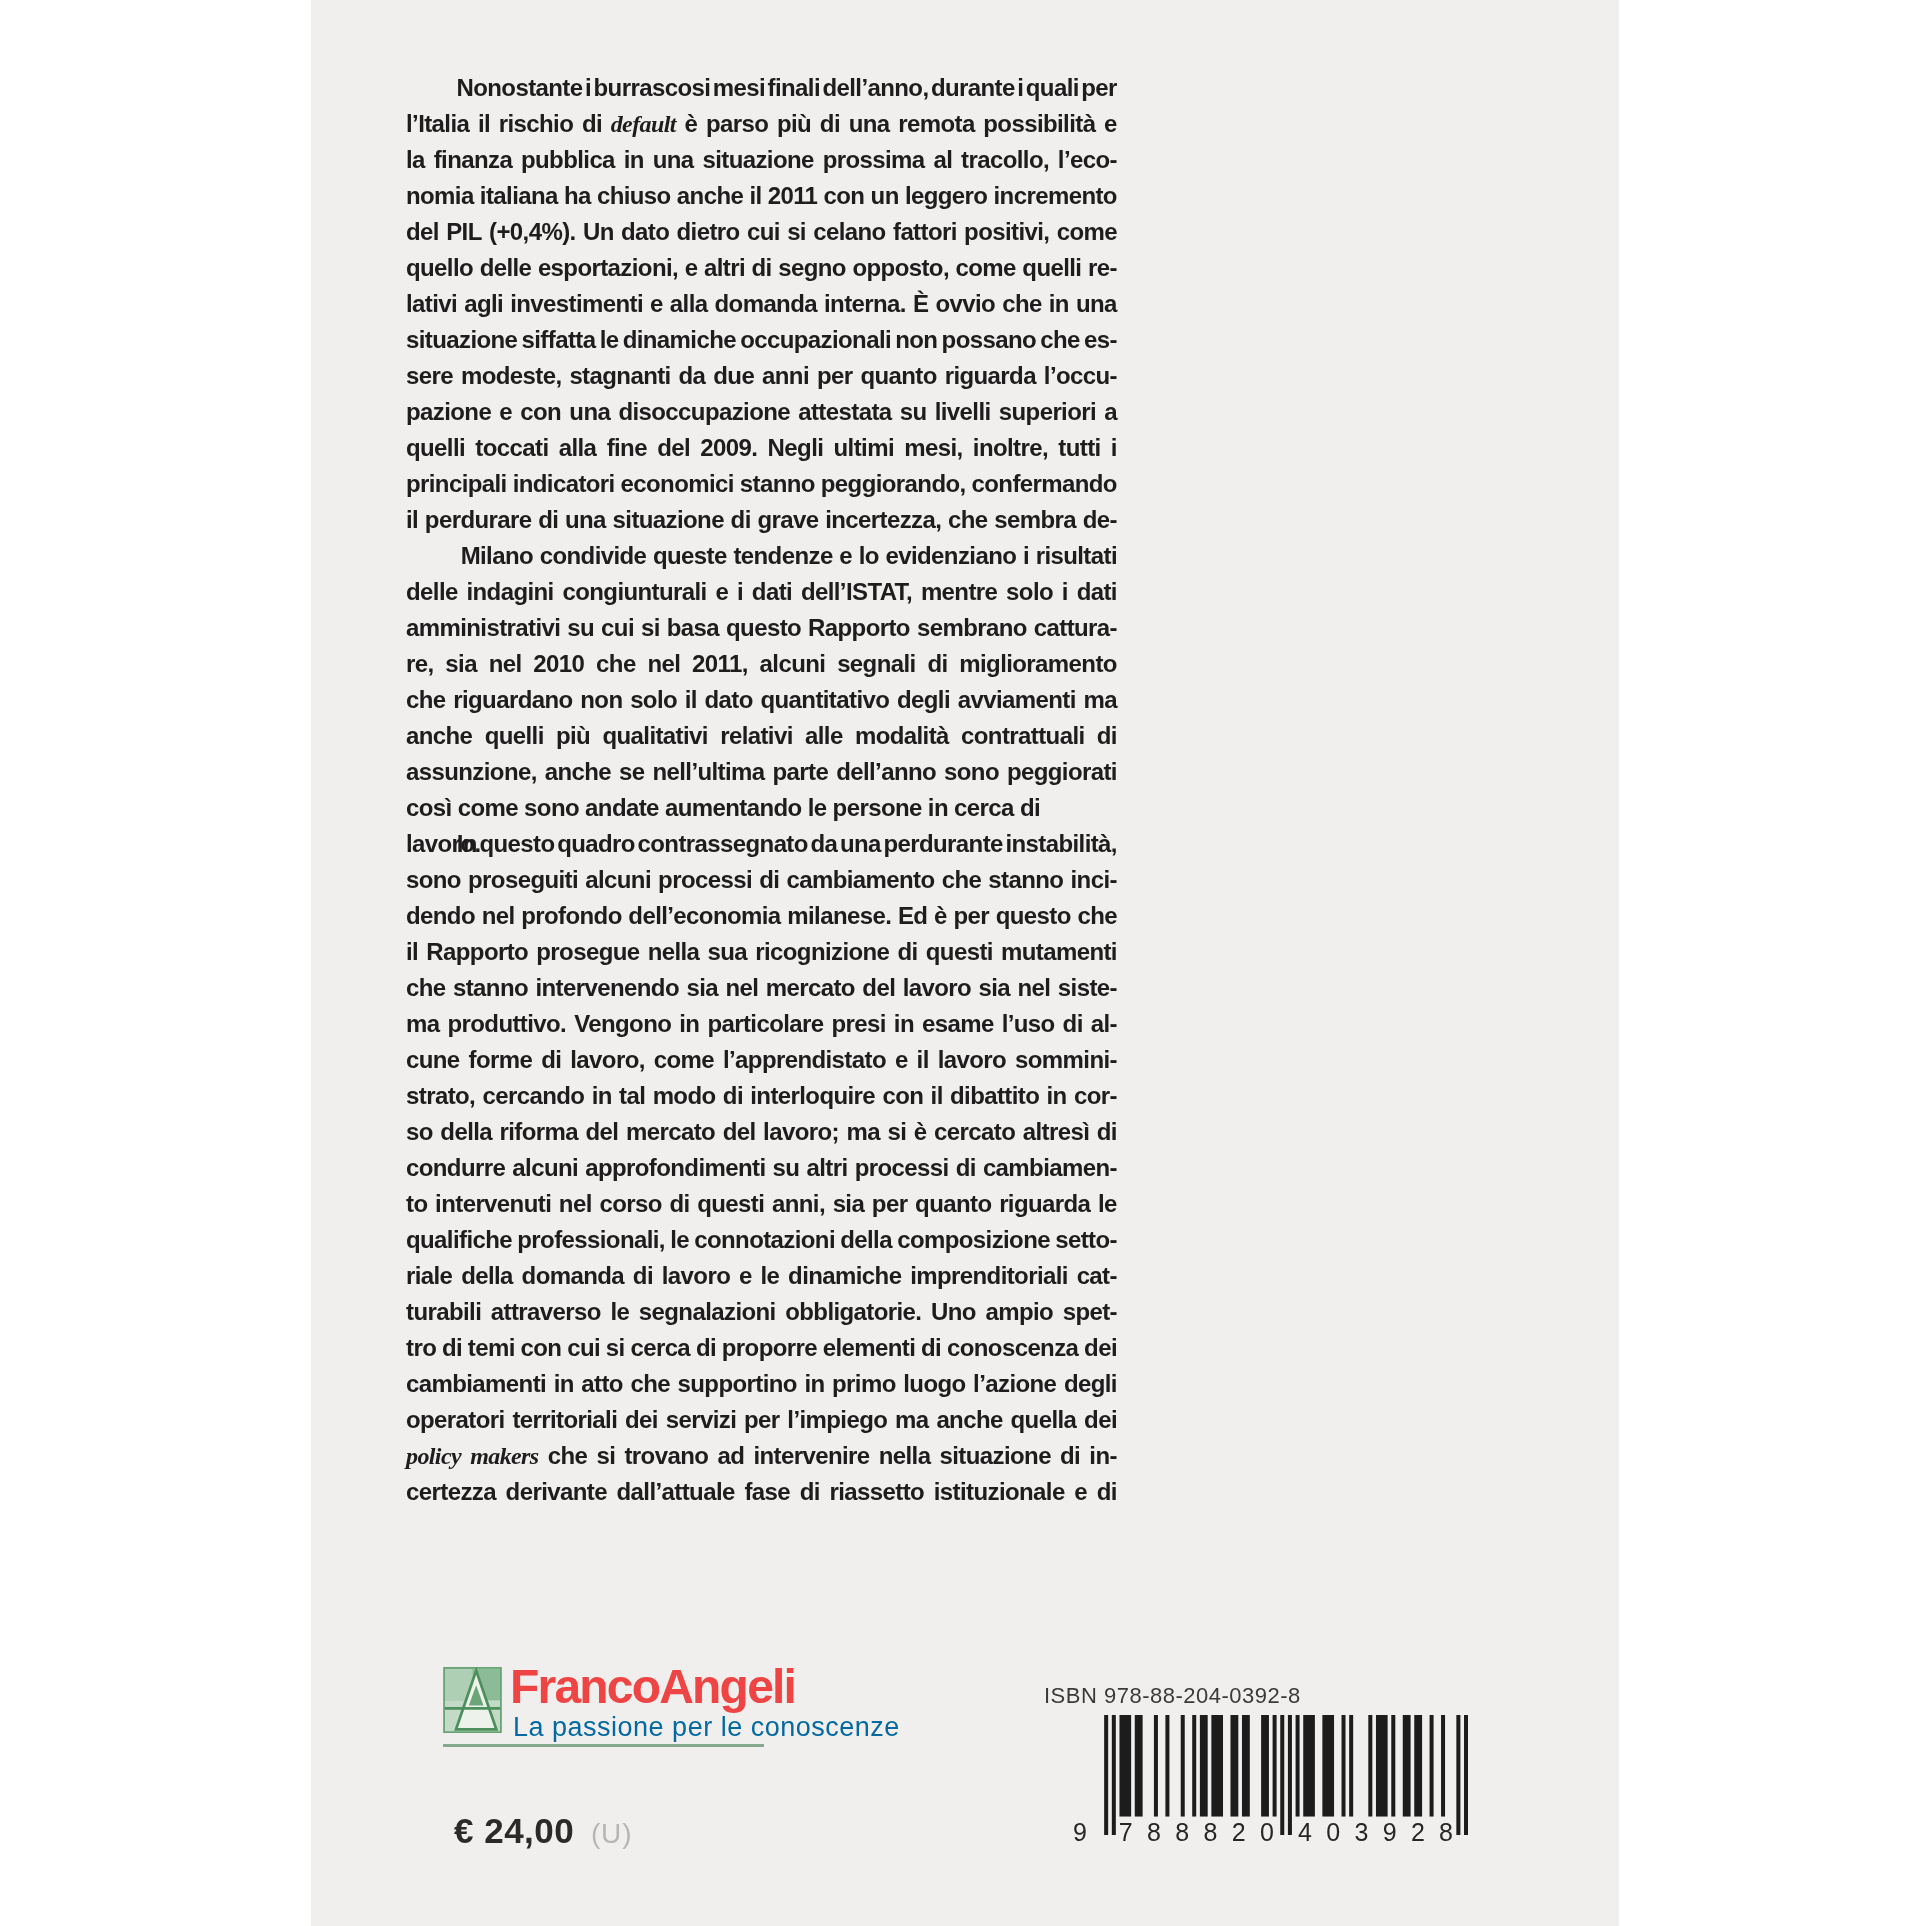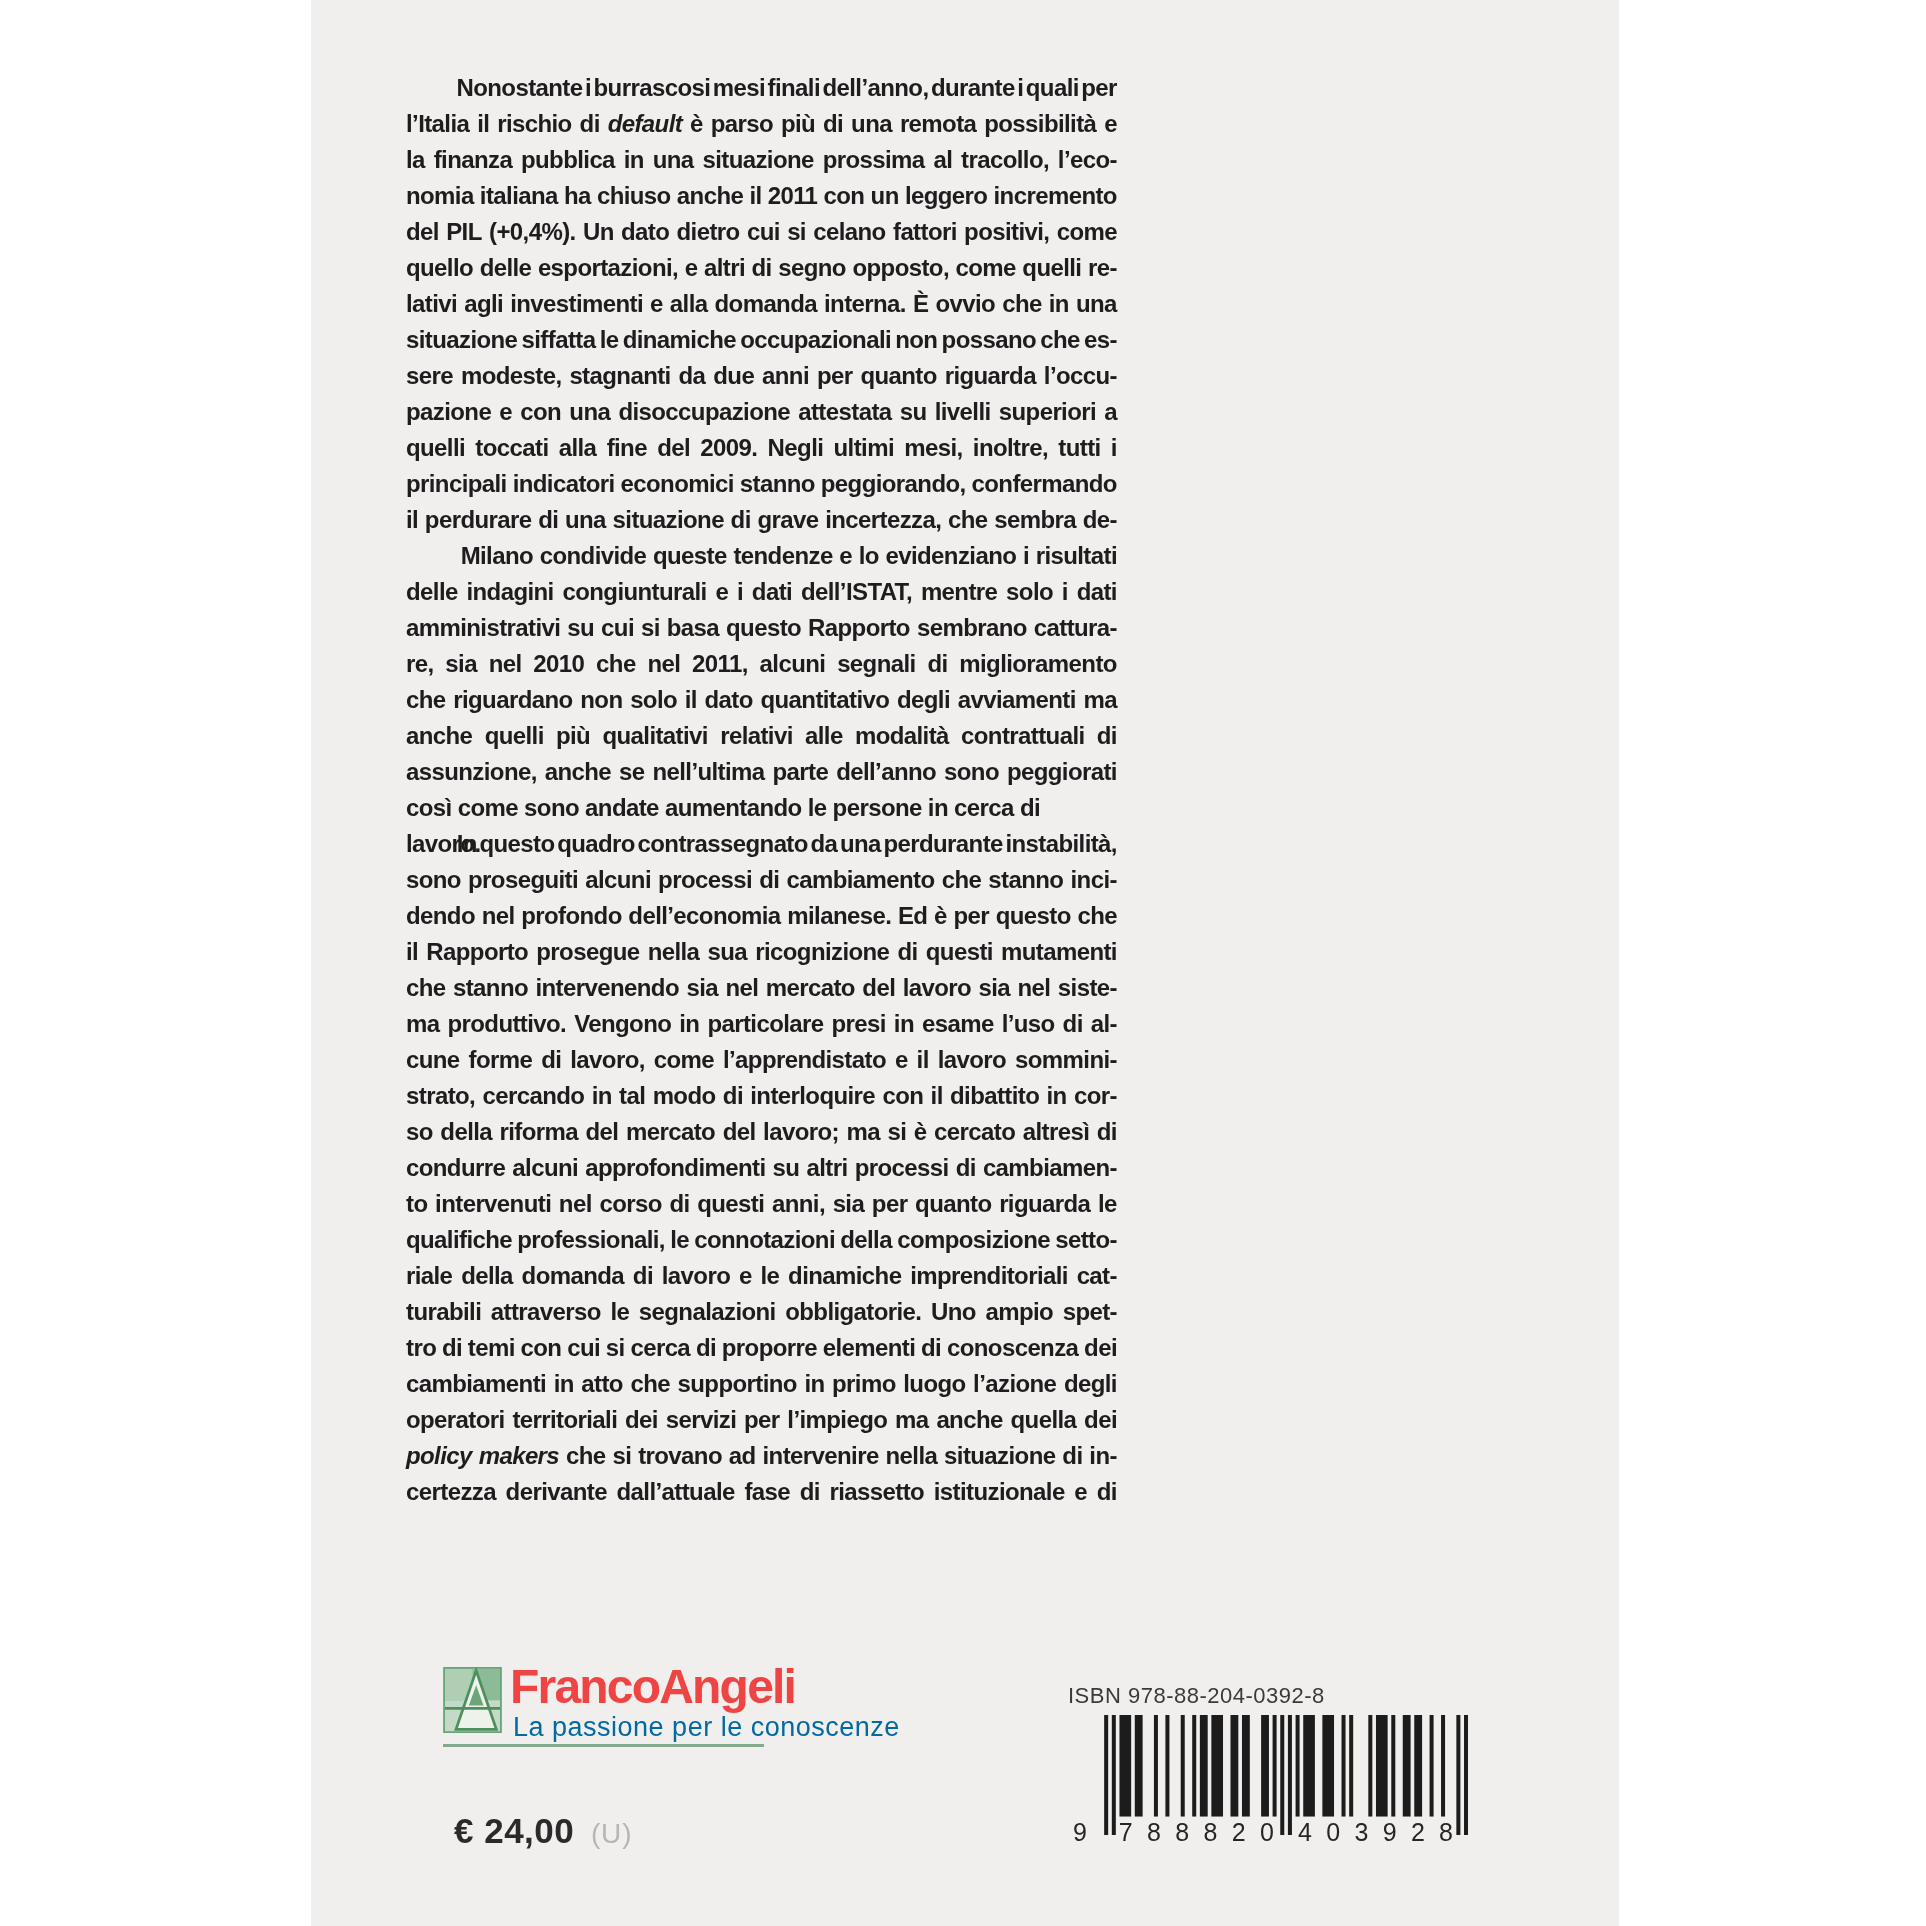--- a/index.html
+++ b/index.html
@@ -6,30 +6,30 @@
   .canvas{position:relative;width:1926px;height:1926px;background:#ffffff;overflow:hidden;
           font-family:"Liberation Sans","DejaVu Sans",sans-serif;}
   .cover{position:absolute;left:311px;top:0;width:1308px;height:1926px;background:#f0efed;}
   
   .blurb{position:absolute;left:406px;top:70px;width:711px;color:#1e1c1d;
          font-weight:700;font-size:24px;letter-spacing:-0.6px;}
   .line{display:flex;justify-content:space-between;height:36px;line-height:36px;}
   .line span{white-space:pre;}
   .line.last{display:block;}
   .indent{flex:0 0 48px;}
-  .it{font-style:italic;}
+  .it{font-style:italic;font-family:Liberation Serif, serif;}
   
   .logo-mark{position:absolute;left:443px;top:1667px;width:59px;height:66px;}
   .pub-name{position:absolute;left:510px;top:1661px;font-weight:700;font-size:48px;
             line-height:52px;letter-spacing:-1.8px;color:#ef4444;}
   .pub-tag{position:absolute;left:513px;top:1713px;font-size:27px;line-height:29.5px;
            letter-spacing:0.5px;color:#0369a1;}
   .logo-line{position:absolute;left:443px;top:1744px;width:321px;height:2.8px;background:#85a98c;}
   
-  .isbn-label{position:absolute;left:1068px;top:1683px;font-size:22px;letter-spacing:0.5px;color:#3a3a3a;}
+  .isbn-label{position:absolute;left:1044px;top:1683px;font-size:22px;letter-spacing:0.5px;color:#3a3a3a;}
   .barcode{position:absolute;left:1104px;top:1715px;width:364px;height:135px;}
   .bc-digits{position:absolute;top:103px;font-size:25px;color:#262626;display:flex;justify-content:space-between;}
   .bc-nine{left:-31px;width:18.5px;}
   .bc-left{left:14.8px;width:155px;}
   .bc-right{left:194px;width:155px;}
   
   .price{position:absolute;left:454px;top:1811px;display:flex;align-items:baseline;justify-content:flex-end;}
   .price-value{font-weight:700;font-size:35px;color:#2b2929;letter-spacing:0.5px;}
   .price-unit{margin-left:16.6px;font-size:28px;color:#b7b5b6;letter-spacing:0.9px;}
 </style>

